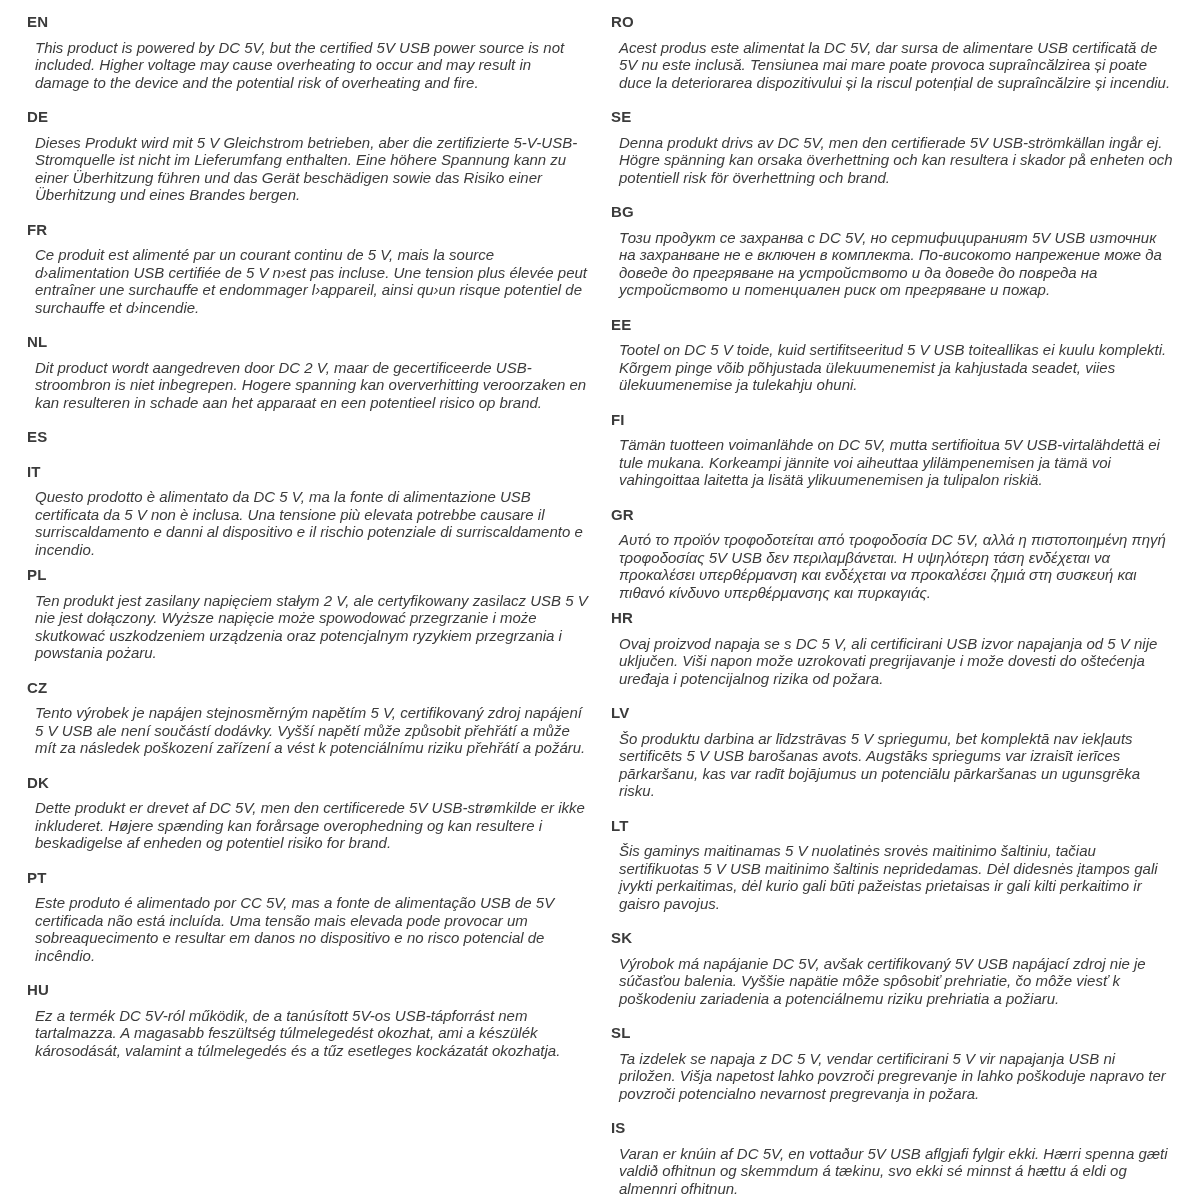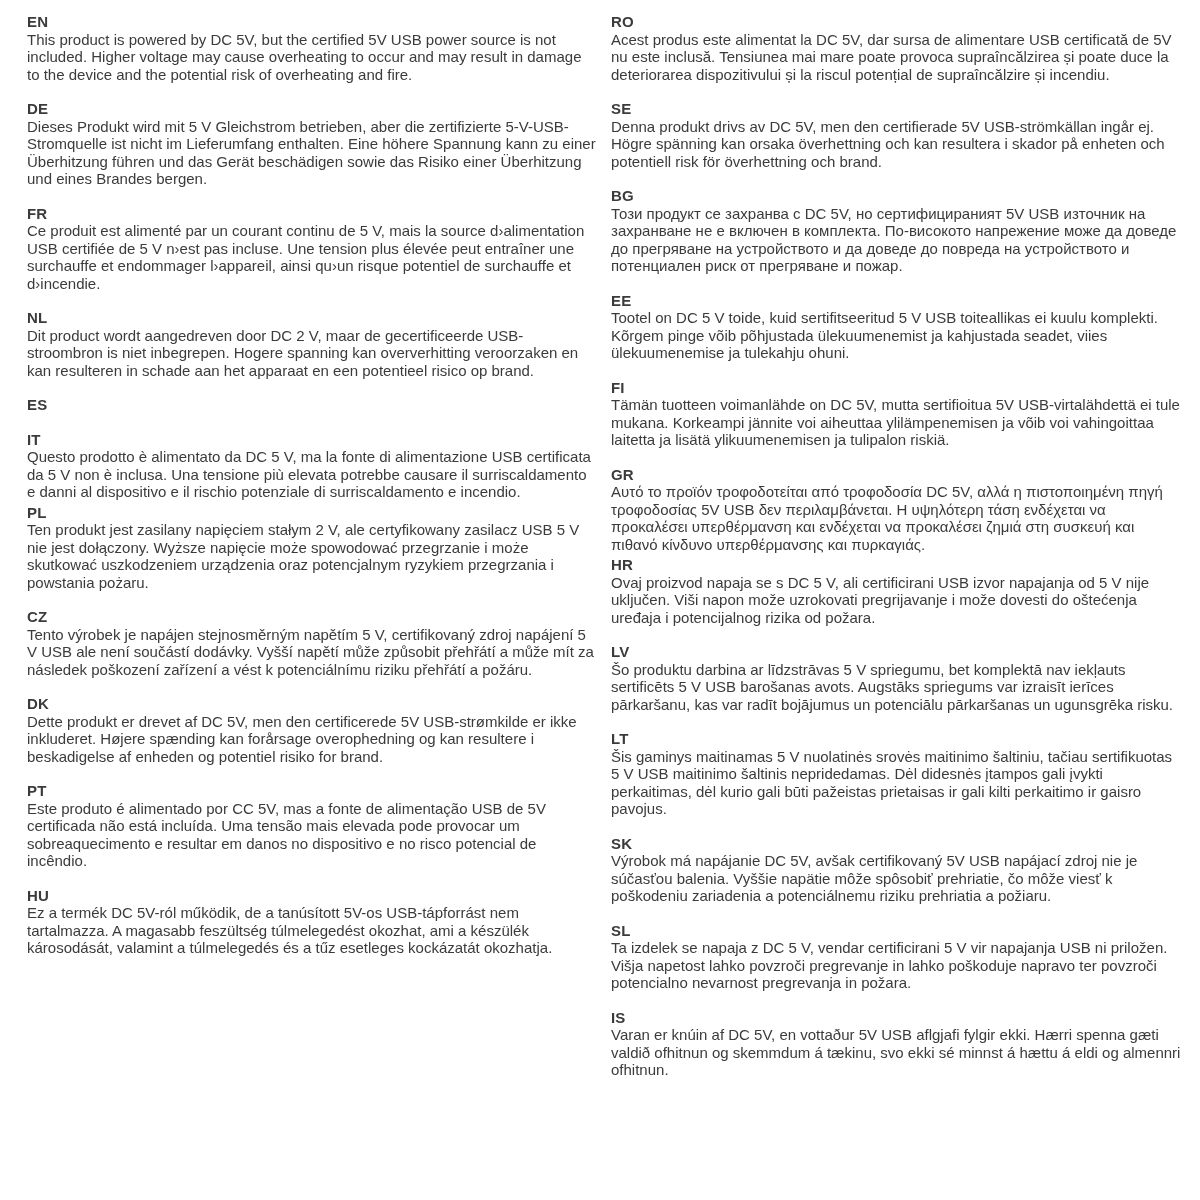--- a/index.html
+++ b/index.html
@@ -32,21 +32,22 @@
   }
   .lang-code {
     font-weight: bold;
     font-size: 15px;
     line-height: 17.5px;
     letter-spacing: 0.2px;
   }
   .lang-text {
     font-size: 15px;
     line-height: 17.5px;
-    margin: 0;
+    margin: 8px;
+    font-style: italic;
   }
 </style>
 </head>
 <body>
 
 <div class="page">
   <div class="col">
     <div class="lang-block">
       <div class="lang-code">EN</div>
       <p class="lang-text">This product is powered by DC 5V, but the certified 5V USB power source is not included. Higher voltage may cause overheating to occur and may result in damage to the device and the potential risk of overheating and fire.</p>
@@ -104,21 +105,21 @@
     <div class="lang-block">
       <div class="lang-code">BG</div>
       <p class="lang-text">Този продукт се захранва с DC 5V, но сертифицираният 5V USB източник на захранване не е включен в комплекта. По-високото напрежение може да доведе до прегряване на устройството и да доведе до повреда на устройството и потенциален риск от прегряване и пожар.</p>
     </div>
     <div class="lang-block">
       <div class="lang-code">EE</div>
       <p class="lang-text">Tootel on DC 5 V toide, kuid sertifitseeritud 5 V USB toiteallikas ei kuulu komplekti. Kõrgem pinge võib põhjustada ülekuumenemist ja kahjustada seadet, viies ülekuumenemise ja tulekahju ohuni.</p>
     </div>
     <div class="lang-block">
       <div class="lang-code">FI</div>
-      <p class="lang-text">Tämän tuotteen voimanlähde on DC 5V, mutta sertifioitua 5V USB-virtalähdettä ei tule mukana. Korkeampi jännite voi aiheuttaa ylilämpenemisen ja võib voi vahingoittaa laitetta ja lisätä ylikuumenemisen ja tulipalon riskiä.</p>
+      <p class="lang-text">Tämän tuotteen voimanlähde on DC 5V, mutta sertifioitua 5V USB-virtalähdettä ei tule mukana. Korkeampi jännite voi aiheuttaa ylilämpenemisen ja tämä voi vahingoittaa laitetta ja lisätä ylikuumenemisen ja tulipalon riskiä.</p>
     </div>
     <div class="lang-block tight">
       <div class="lang-code">GR</div>
       <p class="lang-text">Αυτό το προϊόν τροφοδοτείται από τροφοδοσία DC 5V, αλλά η πιστοποιημένη πηγή τροφοδοσίας 5V USB δεν περιλαμβάνεται. Η υψηλότερη τάση ενδέχεται να προκαλέσει υπερθέρμανση και ενδέχεται να προκαλέσει ζημιά στη συσκευή και πιθανό κίνδυνο υπερθέρμανσης και πυρκαγιάς.</p>
     </div>
     <div class="lang-block">
       <div class="lang-code">HR</div>
       <p class="lang-text">Ovaj proizvod napaja se s DC 5 V, ali certificirani USB izvor napajanja od 5 V nije uključen. Viši napon može uzrokovati pregrijavanje i može dovesti do oštećenja uređaja i potencijalnog rizika od požara.</p>
     </div>
     <div class="lang-block">

